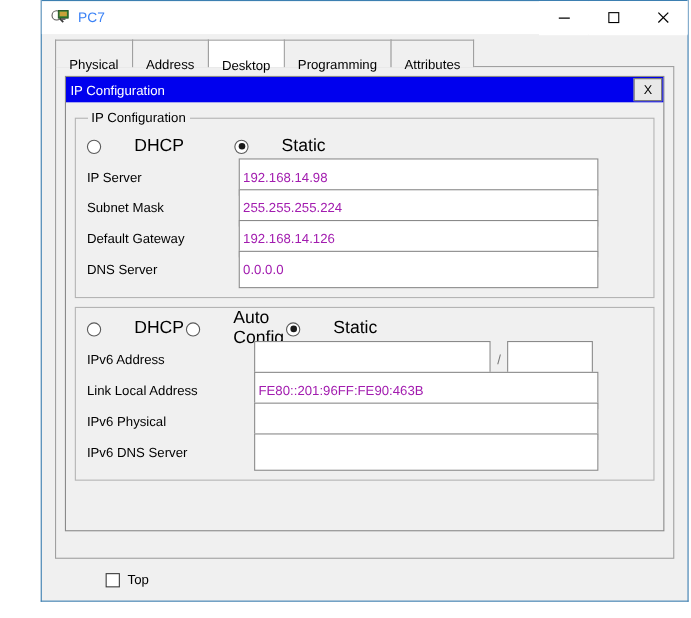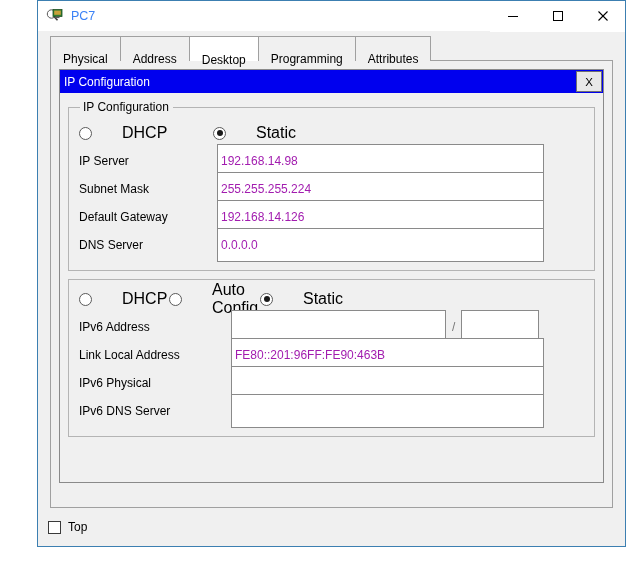--- a/index.html
+++ b/index.html
@@ -245,20 +245,21 @@
   }
 
   
   .bottom-bar {
     flex: none;
     height: 38px;
     display: flex;
     align-items: center;
     padding-left: 10px;
     box-sizing: border-box;
+    margin-left: 48px;
   }
   .checkbox-item {
     display: flex;
     align-items: center;
     font-size: 12px;
     color: #000;
   }
   .checkbox-box {
     width: 13px;
     height: 13px;

